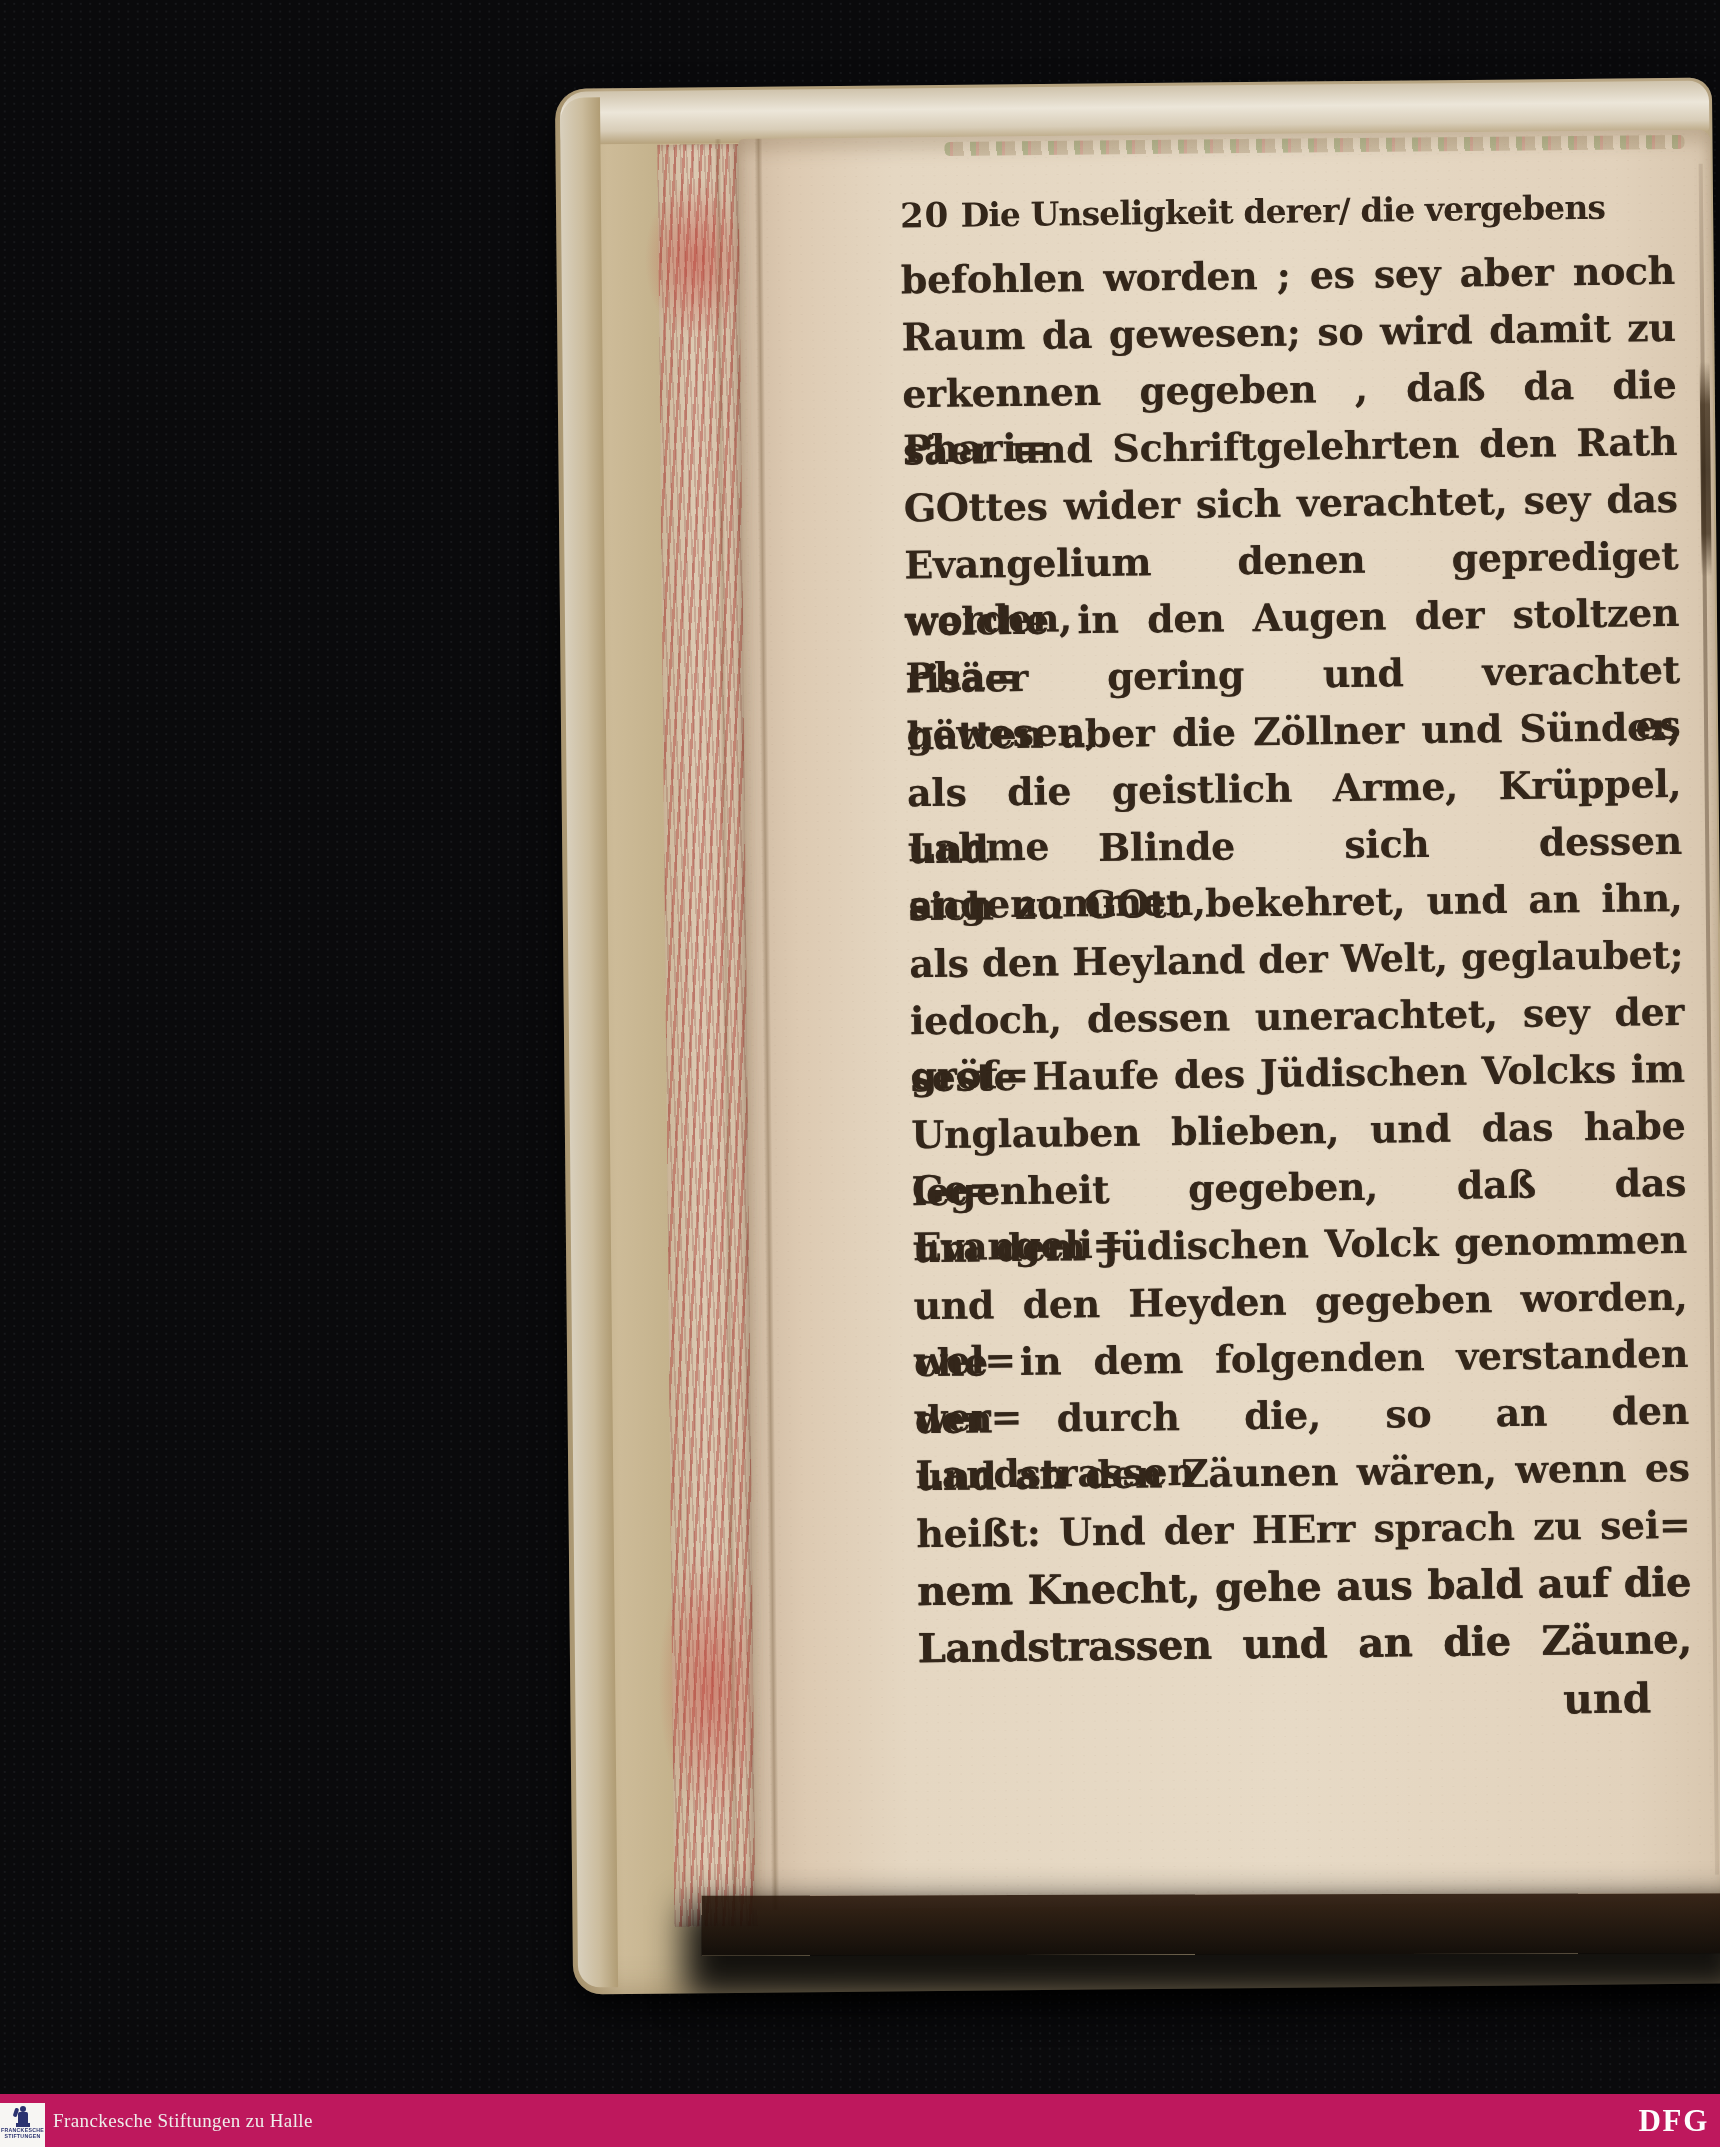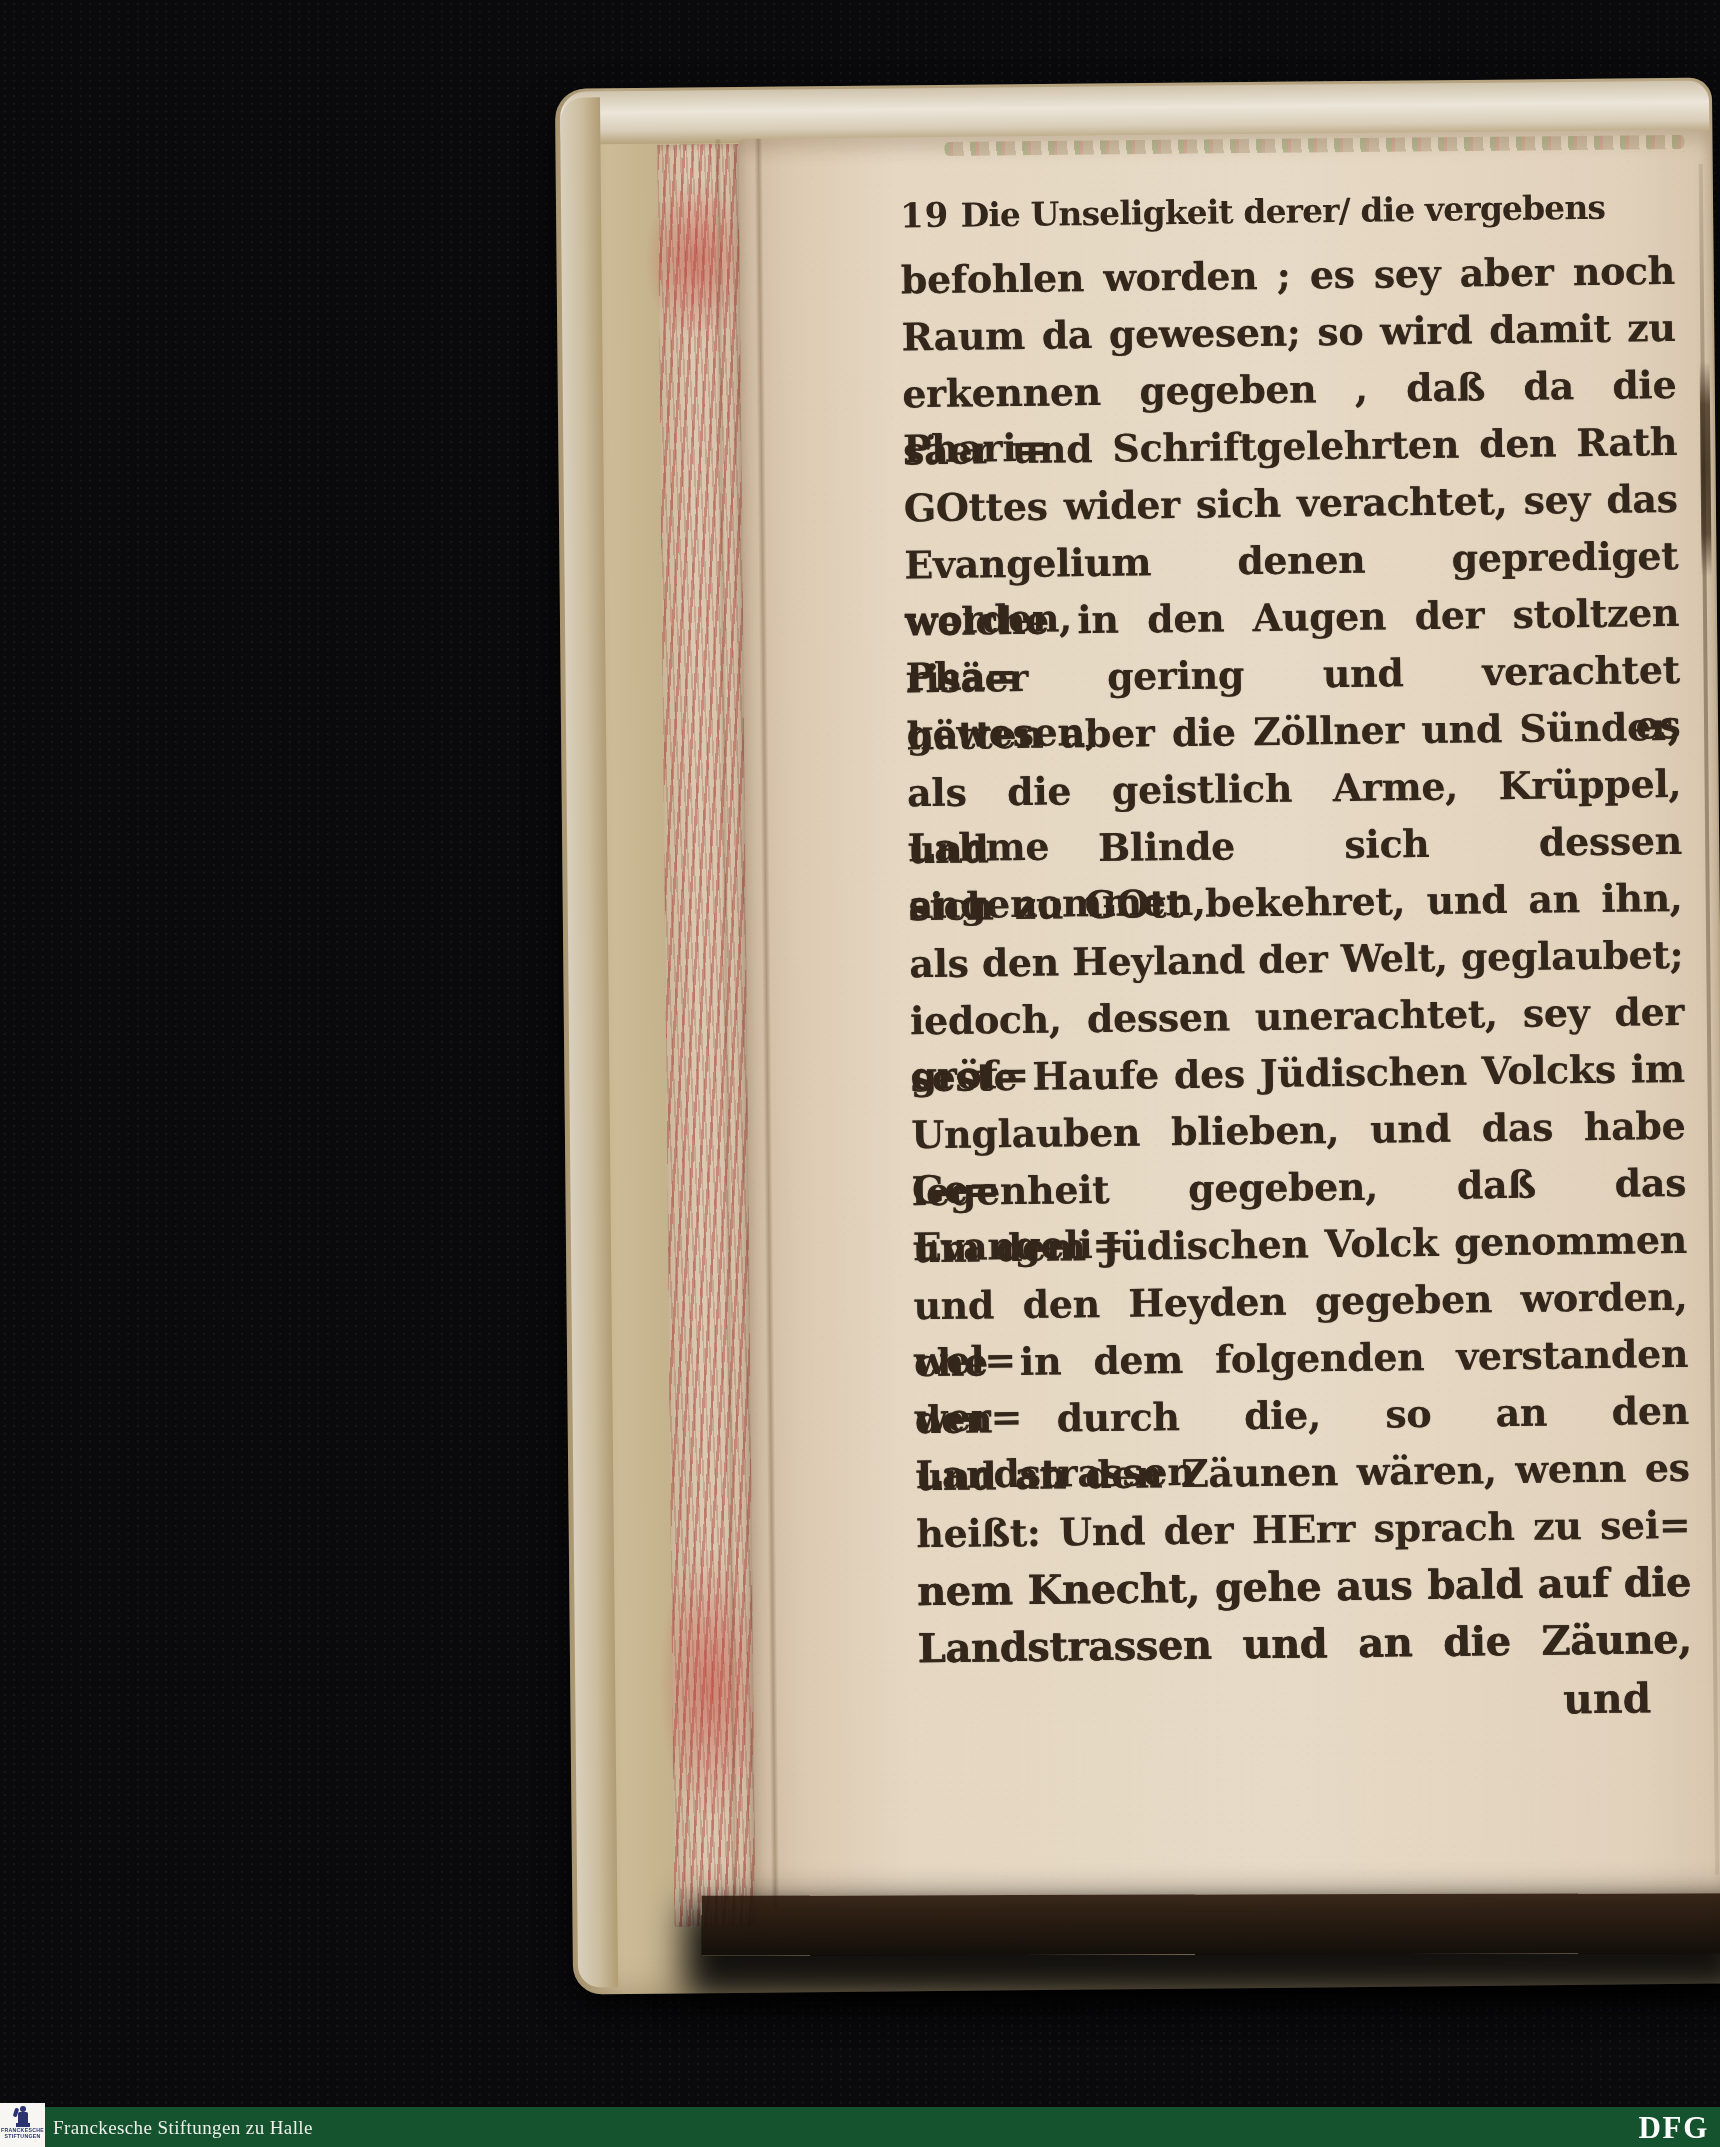--- a/index.html
+++ b/index.html
@@ -115,21 +115,21 @@
     font-size:40px;
     text-shadow:0 0 0.9px rgba(51,38,26,.9), 0.5px 0 0 rgba(51,38,26,.8);
   }
   .catchword-row{
     height:60px;font-size:41px;font-weight:bold;line-height:60px;
     text-align:right;padding-right:41px;
     text-shadow:0 0 0.9px rgba(51,38,26,.7);
   }
   
   .footer-bar{
-    position:absolute;left:0;right:0;bottom:0;height:41px;background:#14532d;
+    position:absolute;left:0;right:0;bottom:0;height:54px;background:#be185d;
   }
   .footer-label{
     position:absolute;left:53px;top:50%;transform:translateY(-50%);
     font-family:"Liberation Serif", serif;font-size:19px;color:#efefec;
     letter-spacing:0.4px;
   }
   .logo-box{
     position:absolute;left:0;bottom:0;width:45px;height:45px;background:#f7f6f3;
     display:flex;flex-direction:column;align-items:center;justify-content:flex-start;
   }
@@ -163,21 +163,21 @@
   <div class="page">
     <div class="page-texture"></div>
     <div class="head-edge"></div>
     <div class="gutter-crease"></div>
     <div class="gutter-crease2"></div>
     <div class="right-edge-line"></div>
     <div class="right-edge-marks"></div>
 
     <div class="text-block">
       <div class="page-head">
-        <span class="page-num">19</span>
+        <span class="page-num">20</span>
         <span class="running-title">Die Unseligkeit derer/ die vergebens</span>
       </div>
       <div class="line">befohlen worden ; es sey aber noch</div>
       <div class="line">Raum da gewesen; so wird damit zu</div>
       <div class="line">erkennen gegeben , daß da die Phari=</div>
       <div class="line">säer und Schriftgelehrten den Rath</div>
       <div class="line">GOttes wider sich verachtet, sey das</div>
       <div class="line">Evangelium denen geprediget worden,</div>
       <div class="line">welche in den Augen der stoltzen Pha=</div>
       <div class="line">risäer gering und verachtet gewesen; es</div>

